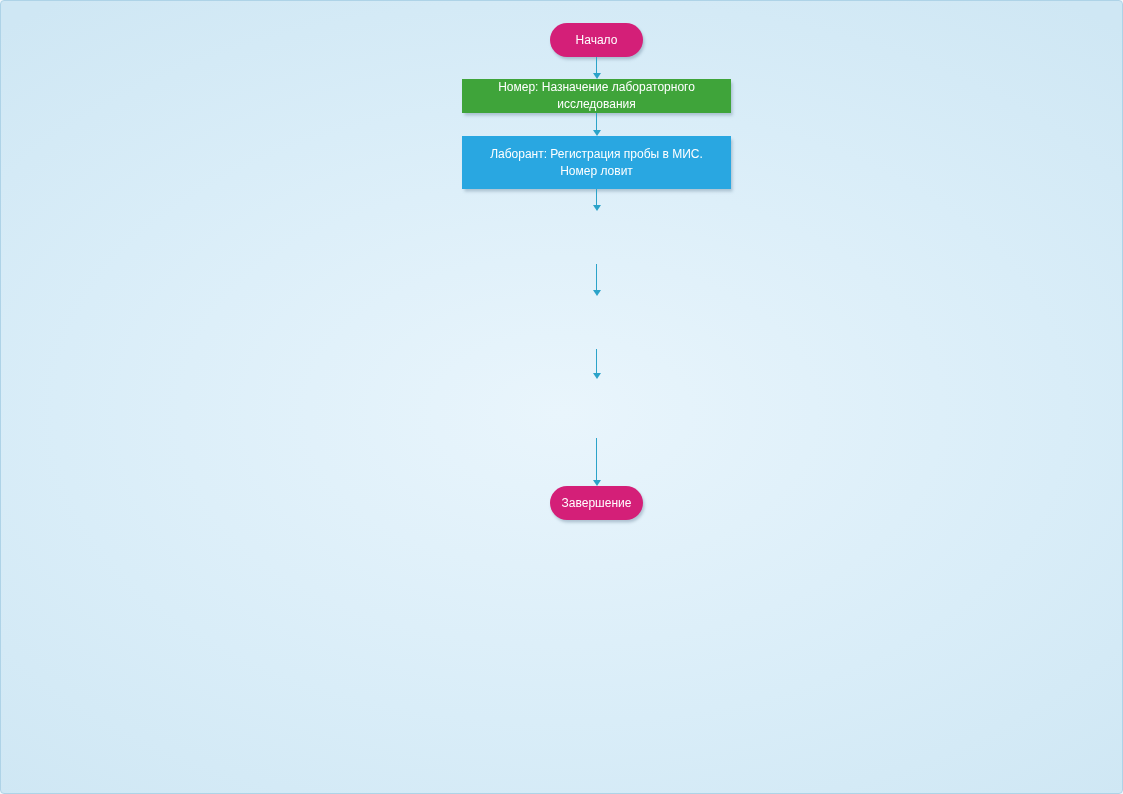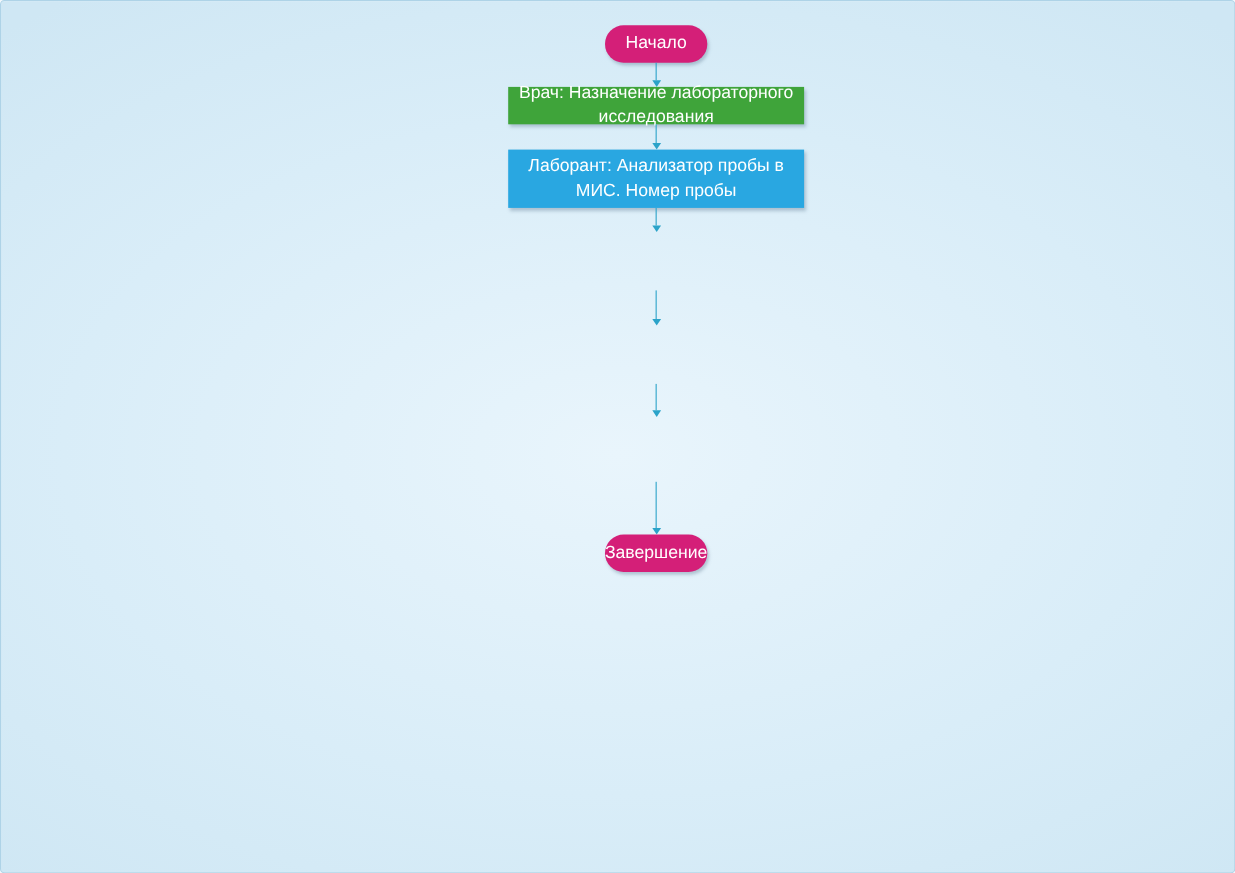--- a/index.html
+++ b/index.html
@@ -17,21 +17,21 @@
     border-radius: 4px;
     background: radial-gradient(ellipse 75% 65% at 50% 52%, #e9f5fc 0%, #d9edf8 60%, #cfe7f4 100%);
     overflow: hidden;
   }
   .node {
     position: absolute;
     display: flex;
     align-items: center;
     justify-content: center;
     color: #ffffff;
-    font-size: 16px;
+    font-size: 12px;
     line-height: 1.4;
     text-align: center;
     box-sizing: border-box;
   }
   .node-label {
     white-space: pre-line;
     color: #ffffff;
   }
   .terminator {
     background: #d41f78;
@@ -87,27 +87,27 @@
 
 <div class="canvas">
 
   <div class="node terminator" style="left:549px; top:22px; width:93px; height:34px;">
     <span class="node-label">Начало</span>
   </div>
 
   <div class="arrow" style="left:595px; top:56px; height:16px;"></div>
 
   <div class="node process-green" style="left:461px; top:78px; width:269px; height:34px;">
-    <span class="node-label">Врач: Назначение лабораторного исследования</span>
+    <span class="node-label">Номер: Назначение лабораторного исследования</span>
   </div>
 
   <div class="arrow" style="left:595px; top:112px; height:17px;"></div>
 
   <div class="node process-blue" style="left:461px; top:135px; width:269px; height:53px; padding:0 14px;">
-    <span class="node-label">Лаборант: Анализатор пробы в МИС. Номер пробы</span>
+    <span class="node-label">Лаборант: Регистрация пробы в МИС. Номер ловит</span>
   </div>
 
   <div class="arrow" style="left:595px; top:188px; height:16px;"></div>
 
 
   <div class="arrow" style="left:595px; top:263px; height:26px;"></div>
 
 
   <div class="arrow" style="left:595px; top:348px; height:24px;"></div>
 

